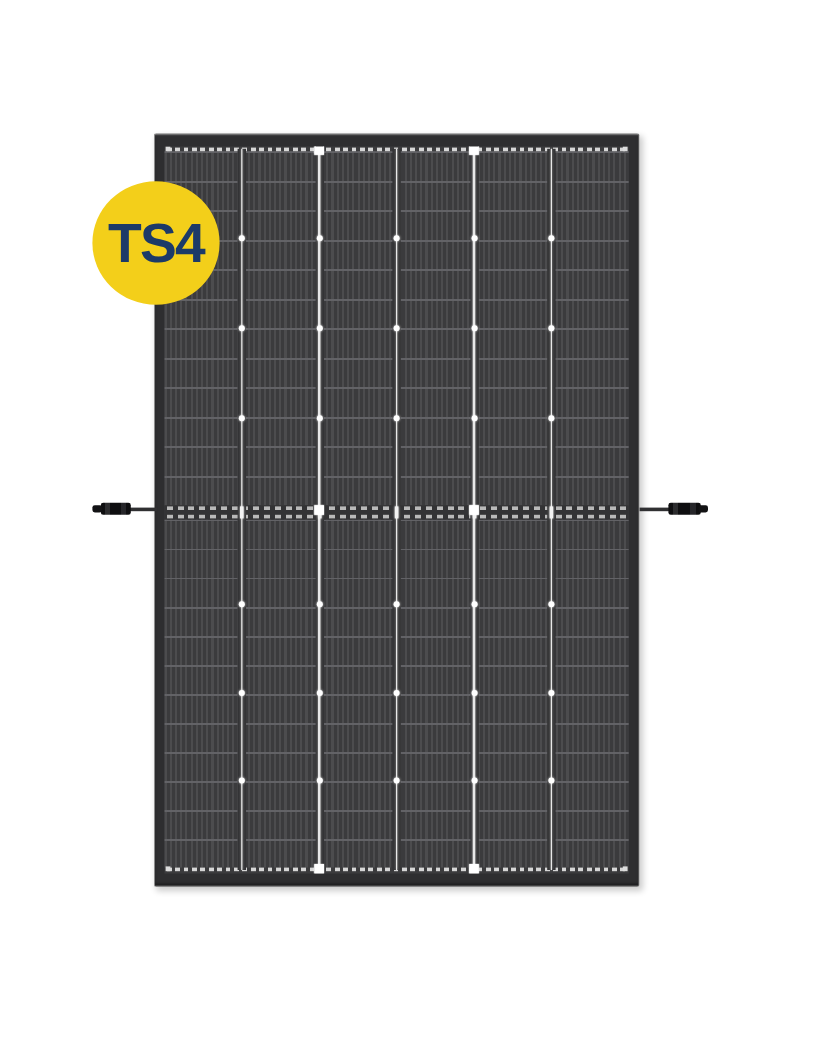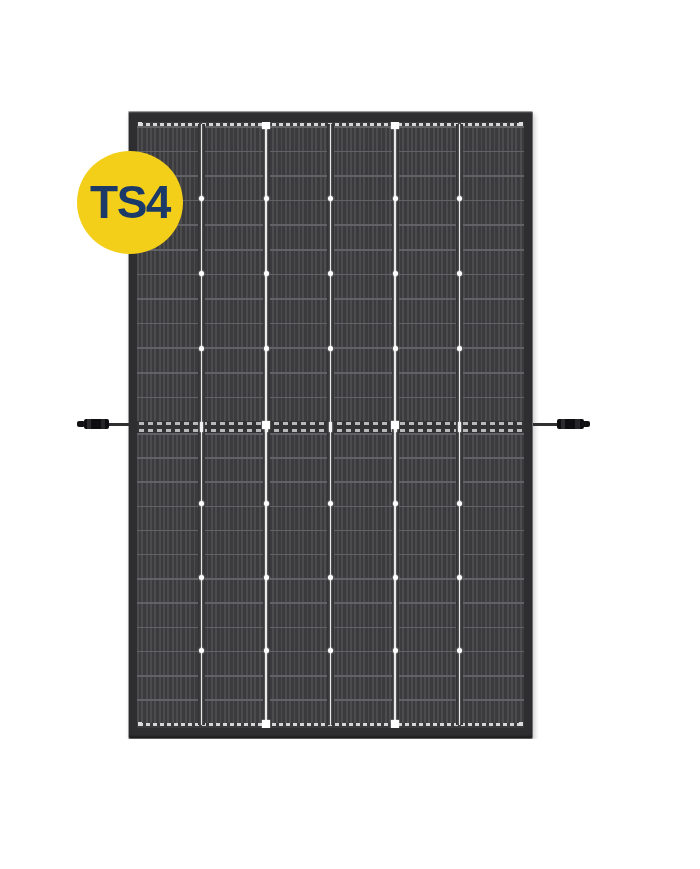--- a/index.html
+++ b/index.html
@@ -1,17 +1,17 @@
 <!DOCTYPE html>
 <html style="--page-bg: #FFFFFF; --badge-bg: #F3CF1A; --badge-fg: #1C3A68; --frame: #2E2E30; --cell: #3B3B3D; --finger: #4C4C4E; --grid: #E8E8E8;"><head>
 <meta charset="utf-8">
 <style>
   html,body{margin:0;padding:0;background:#ffffff;}
   .stage{
-    position:relative;width:700px;height:739px;overflow:hidden;
+    position:relative;width:700px;height:869px;overflow:hidden;
     background:var(--page-bg,#ffffff);
     font-family:"Liberation Sans", sans-serif;
   }
   
   .panel{
     position:absolute;left:128px;top:111px;width:405px;height:628px;
     box-sizing:border-box;
     background:var(--frame,#2e2e30);
     border:1px solid;
     border-color:#9c9c9c #6d6d6d #5c5c5c #9c9c9c;

